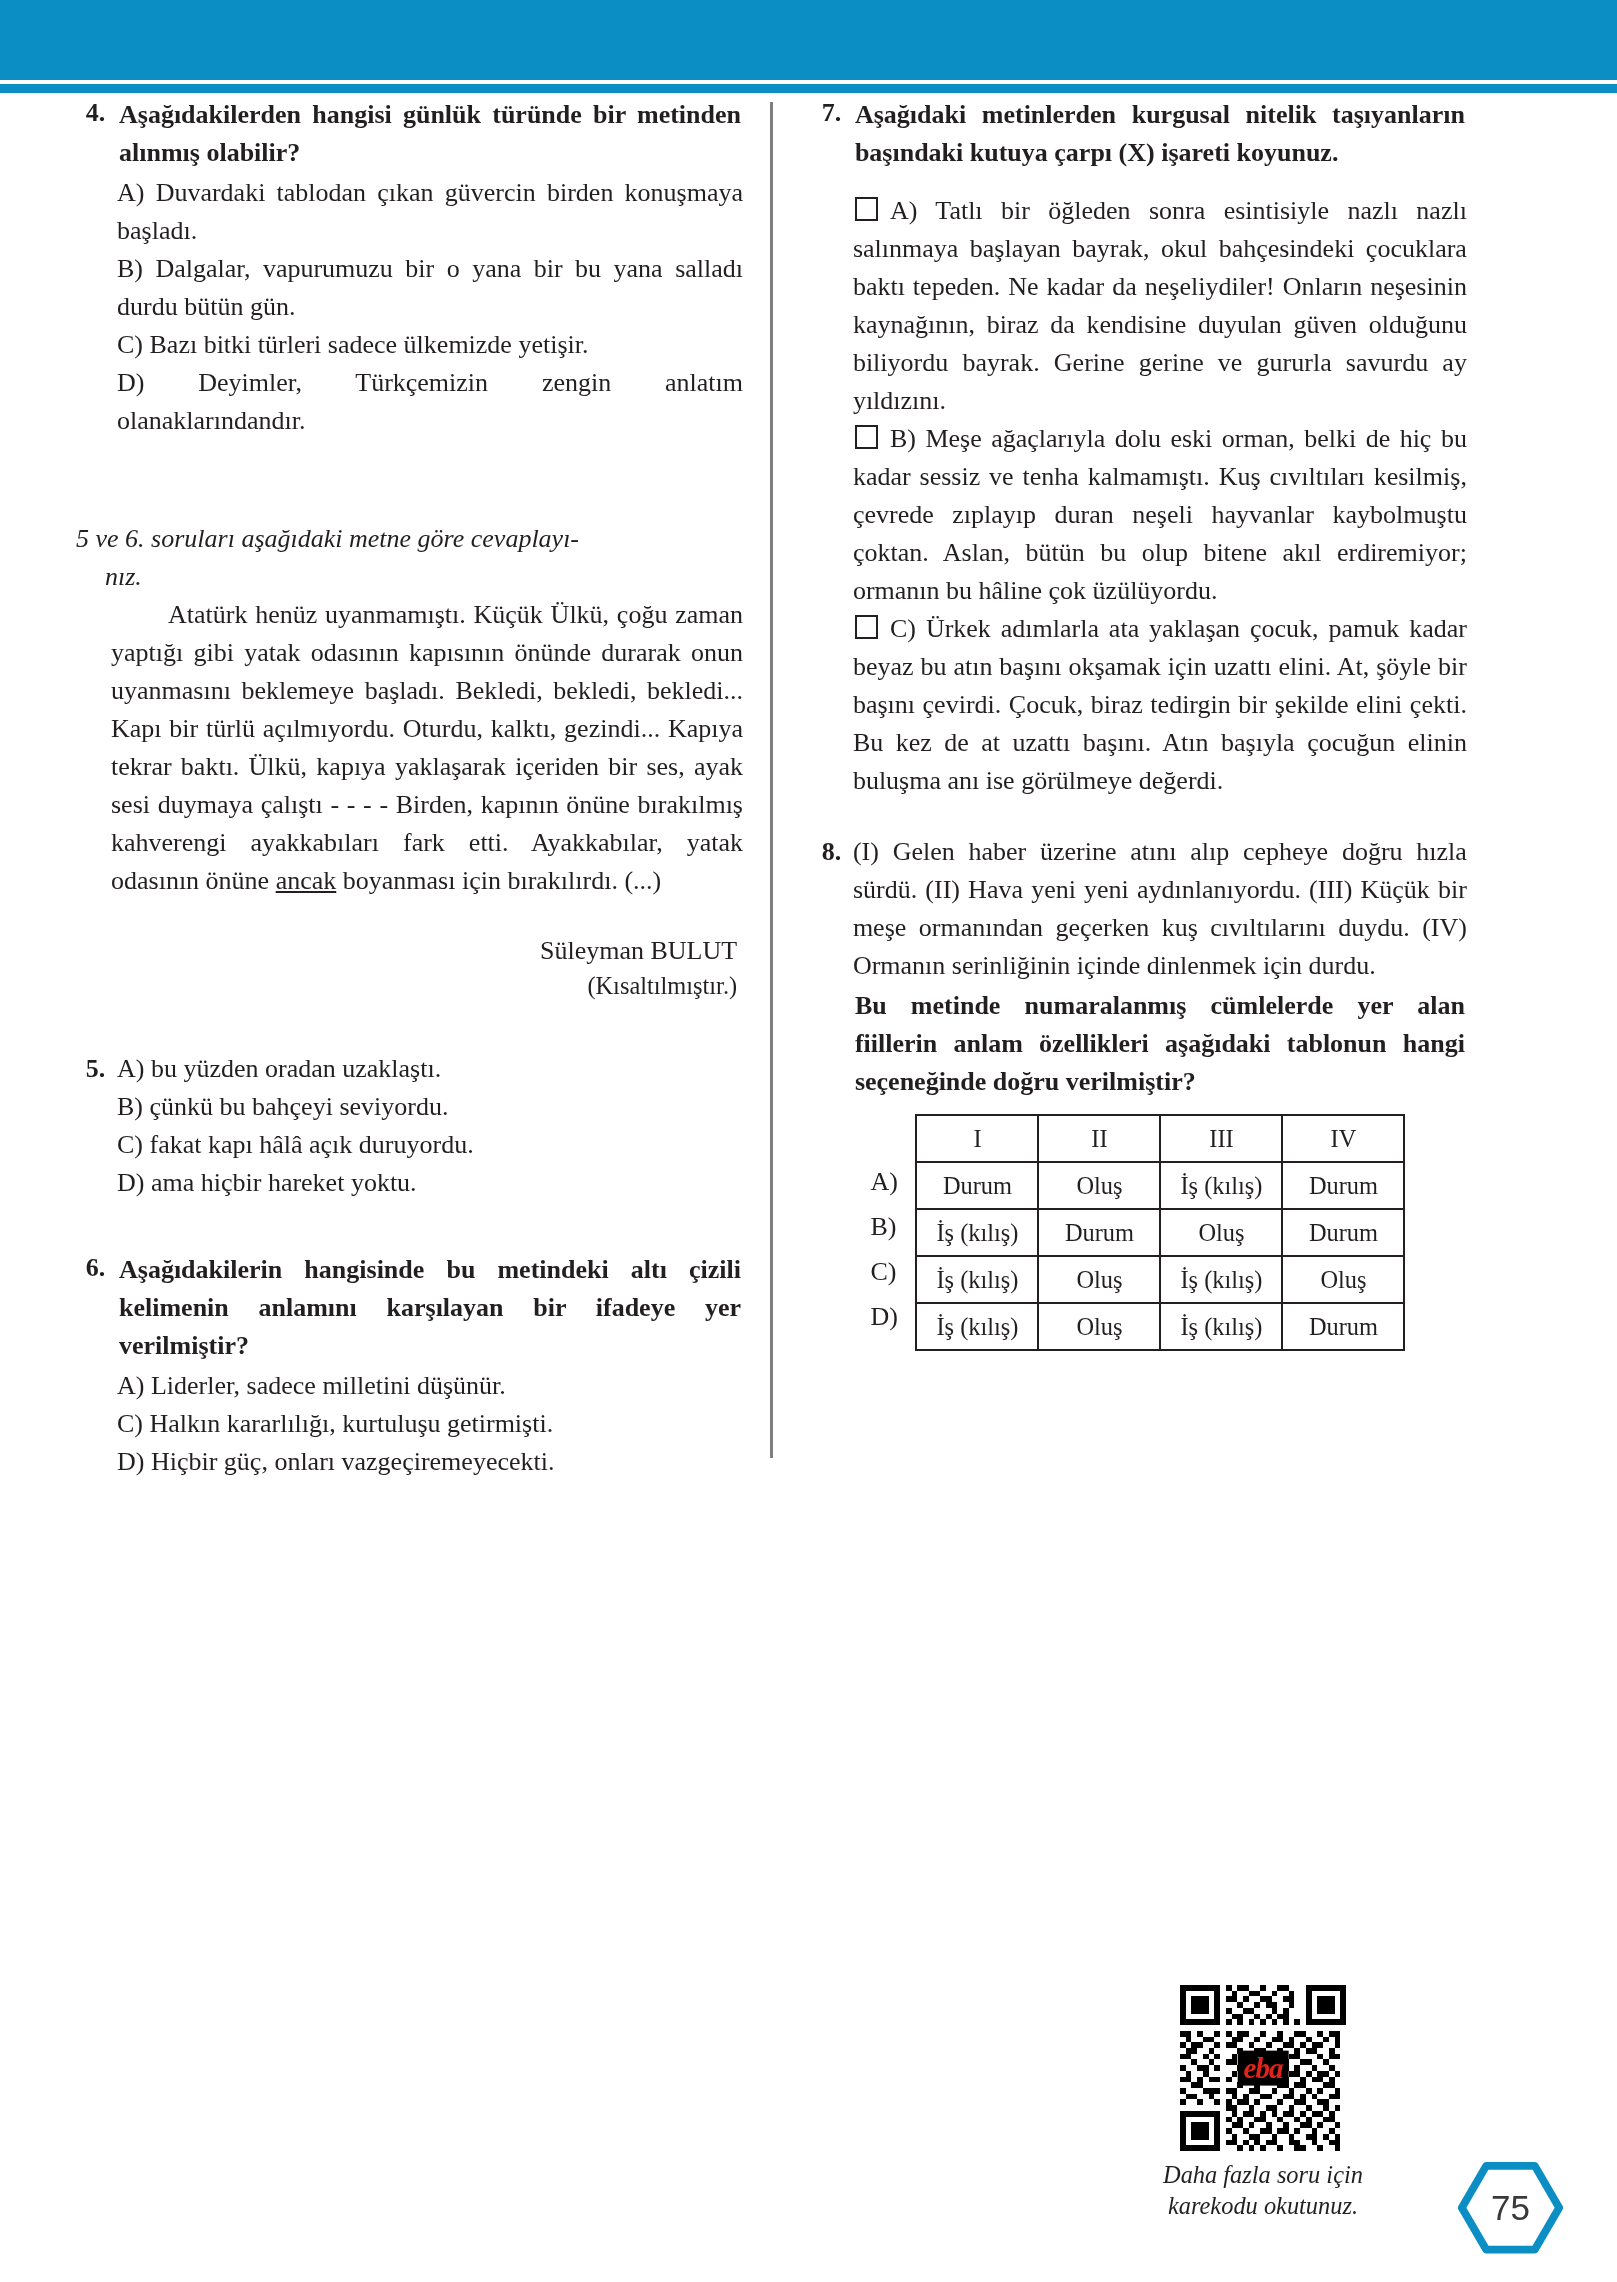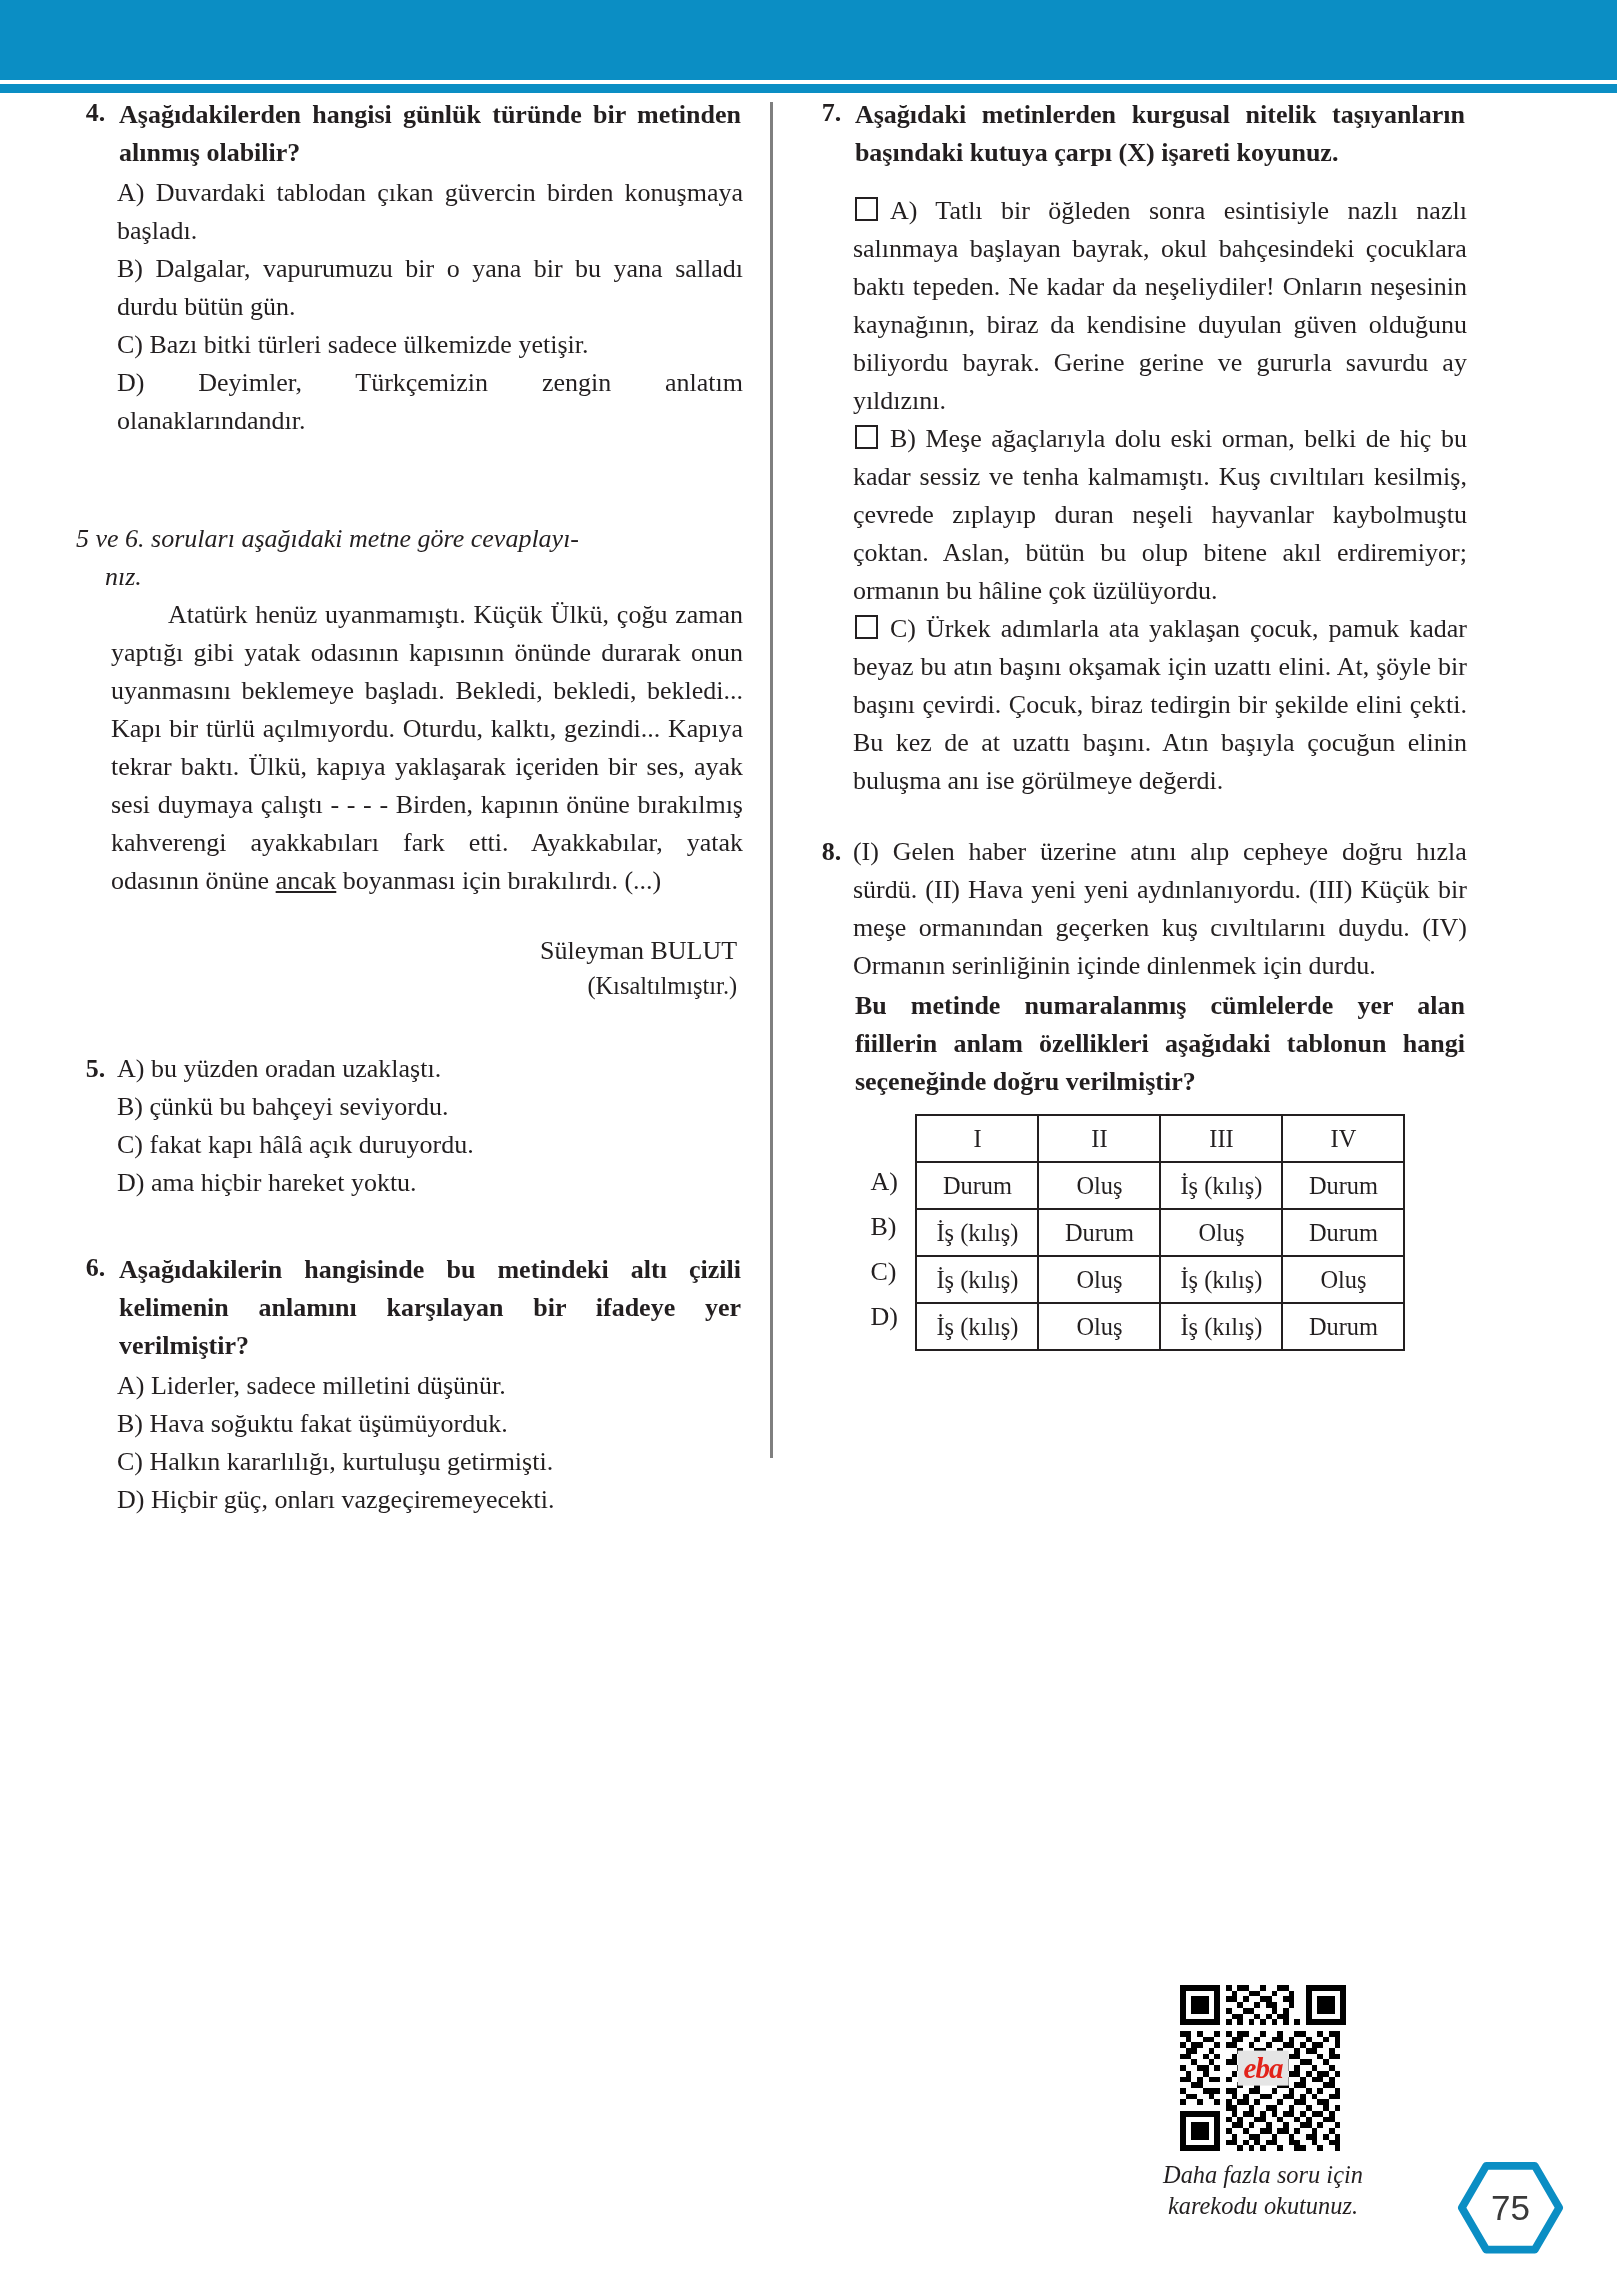--- a/index.html
+++ b/index.html
@@ -209,21 +209,21 @@
     height: 166px;
     margin: 0 auto;
     position: relative;
     display: block;
   }
   .qr-logo {
     position: absolute;
     left: 50%;
     top: 50%;
     transform: translate(-50%, -50%);
-    background: #e5e5e5;
+    background: #000000;
     padding: 2.9px 5.9px;
     font-family: "Liberation Serif", serif;
     font-style: italic;
     font-weight: bold;
     font-size: 29px;
     color: #e2231a;
     line-height: 1;
     letter-spacing: -1px;
   }
   .qrcap {
@@ -307,21 +307,20 @@
         </div>
       </div>
 
       <div class="spacer-lg"></div>
 
       <div class="q">
         <div class="q-num">6.</div>
         <div class="q-body">
           <p class="stem">Aşağıdakilerin hangisinde bu metindeki altı çizili kelimenin anlamını karşılayan bir ifadeye yer verilmiştir?</p>
           <p class="opt">A) Liderler, sadece milletini düşünür.</p>
-          <p class="opt">B) Hava soğuktu fakat üşümüyorduk.</p>
           <p class="opt">C) Halkın kararlılığı, kurtuluşu getirmişti.</p>
           <p class="opt">D) Hiçbir güç, onları vazgeçiremeyecekti.</p>
         </div>
       </div>
 
     </div>
 
     <div class="divider"></div>
 
     <div class="col col-right">

